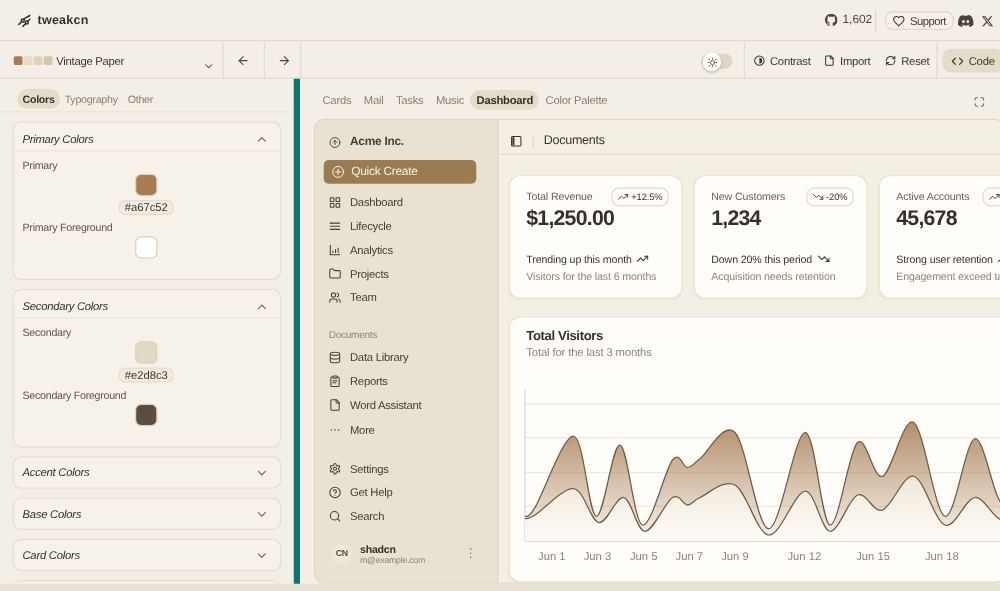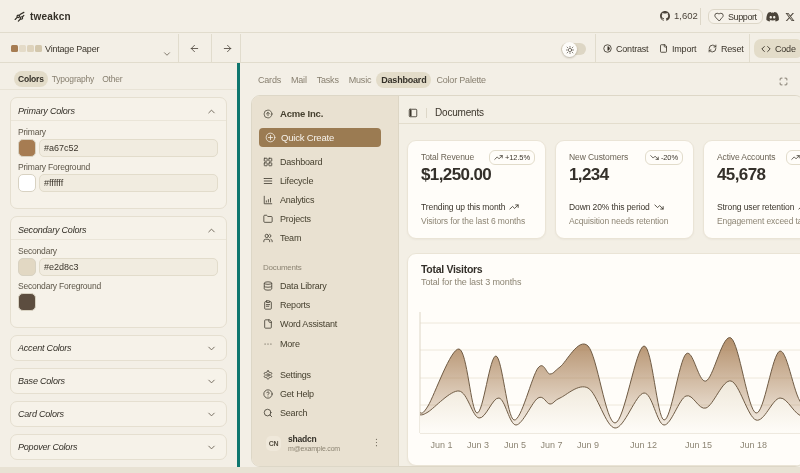--- a/index.html
+++ b/index.html
@@ -40,35 +40,35 @@
 .switch .knob {
   position:absolute; left:1px; top:-1px; width:15px; height:15px; border-radius:50%;
   background:#fdfcf9; box-shadow:0 1px 2px rgba(60,50,30,.3);
   display:flex; align-items:center; justify-content:center; color:#4b443a;
 }
 .tbtn { position:absolute; top:0; height:29px; display:flex; align-items:center; gap:4px; font-size:9px; letter-spacing:-.2px; font-weight:500; color:#3b352b; }
 .code-btn { background:#e3dcc9; border-radius:7px; height:19px !important; top:5px; padding:0 7px; }
 
 .panel {
   position:absolute; left:0; top:63px; width:240px; height:410px;
-  border-right:3px solid #0f766e;
+  border-right:5px solid #0f766e;
 }
 .ptabs { height:27px; display:flex; align-items:center; padding:6px 14px 0; gap:0; border-bottom:1px solid #e8e3d6; }
 .ptab { font-size:8.5px; color:#877f6f; padding:3px 4px; letter-spacing:-.2px; }
 .ptab.active { background:#e3dcc9; color:#343028; border-radius:9px; font-weight:600; }
 .cards { padding:7px 10px; display:flex; flex-direction:column; gap:7px; }
 .ccard {
   background:#f6f2e9; border:1px solid #e5dfd0; border-radius:7px;
 }
 .ccard .chead { display:flex; align-items:center; justify-content:space-between; padding:0 9px 0 7px; height:24px;font-style:italic;}
 .ccard.open .chead { height:22px; padding-top:4px; }
 .ccard .chead .ct { font-size:9px; letter-spacing:-.2px; font-weight:500; color:#343028; }
 .ccard .cbody { border-top:1px solid #eae5d8; padding:6px 8px 16px 7px; }
 .flabel { font-size:8.5px; letter-spacing:-.2px; color:#5d5648; margin:0 0 2px 0; }
-.frow { display:flex; align-items:center; gap:3px; margin-bottom:5px; }
+.frow { display:flex; align-items:center; gap:3px; margin-bottom:5px;flex-direction:column; }
 .sw { width:18px; height:18px; border-radius:5px; border:1px solid #d8d2c2; flex:none; }
 .hexin {
   flex:1; height:18px; background:#f1ece0; border:1px solid #e2dccb; border-radius:5px;
   font-size:9px; color:#3b352b; display:flex; align-items:center; padding:0 4px;
 }
 .chev { color:#6b6355; }
 
 .rtabs {
   position:absolute; left:241px; top:63px; width:559px; height:27px;
   display:flex; align-items:center; padding:6px 12px 0; gap:0; font-size:9px; color:#877f6f; letter-spacing:-.2px;
@@ -244,21 +244,20 @@
         </div>
       <div class="cbody">
         <div class="flabel">Primary</div>
         <div class="frow">
             <span class="sw" style="background:#a67c52"></span>
             <span class="hexin">#a67c52</span>
           </div>
         <div class="flabel" style="margin-top:0">Primary Foreground</div>
         <div class="frow" style="margin-bottom:0">
             <span class="sw" style="background:#ffffff"></span>
-            <span class="hexin">#ffffff</span>
           </div>
       </div>
     </div>
     <div class="ccard open">
       <div class="chead">
           <span class="ct">Secondary Colors</span>
         <svg class="chev" width="11" height="11" viewBox="0 0 24 24" fill="none" stroke="currentColor" stroke-width="2" stroke-linecap="round" stroke-linejoin="round">
             <path d="m18 15-6-6-6 6"></path>
           </svg>
         </div>

